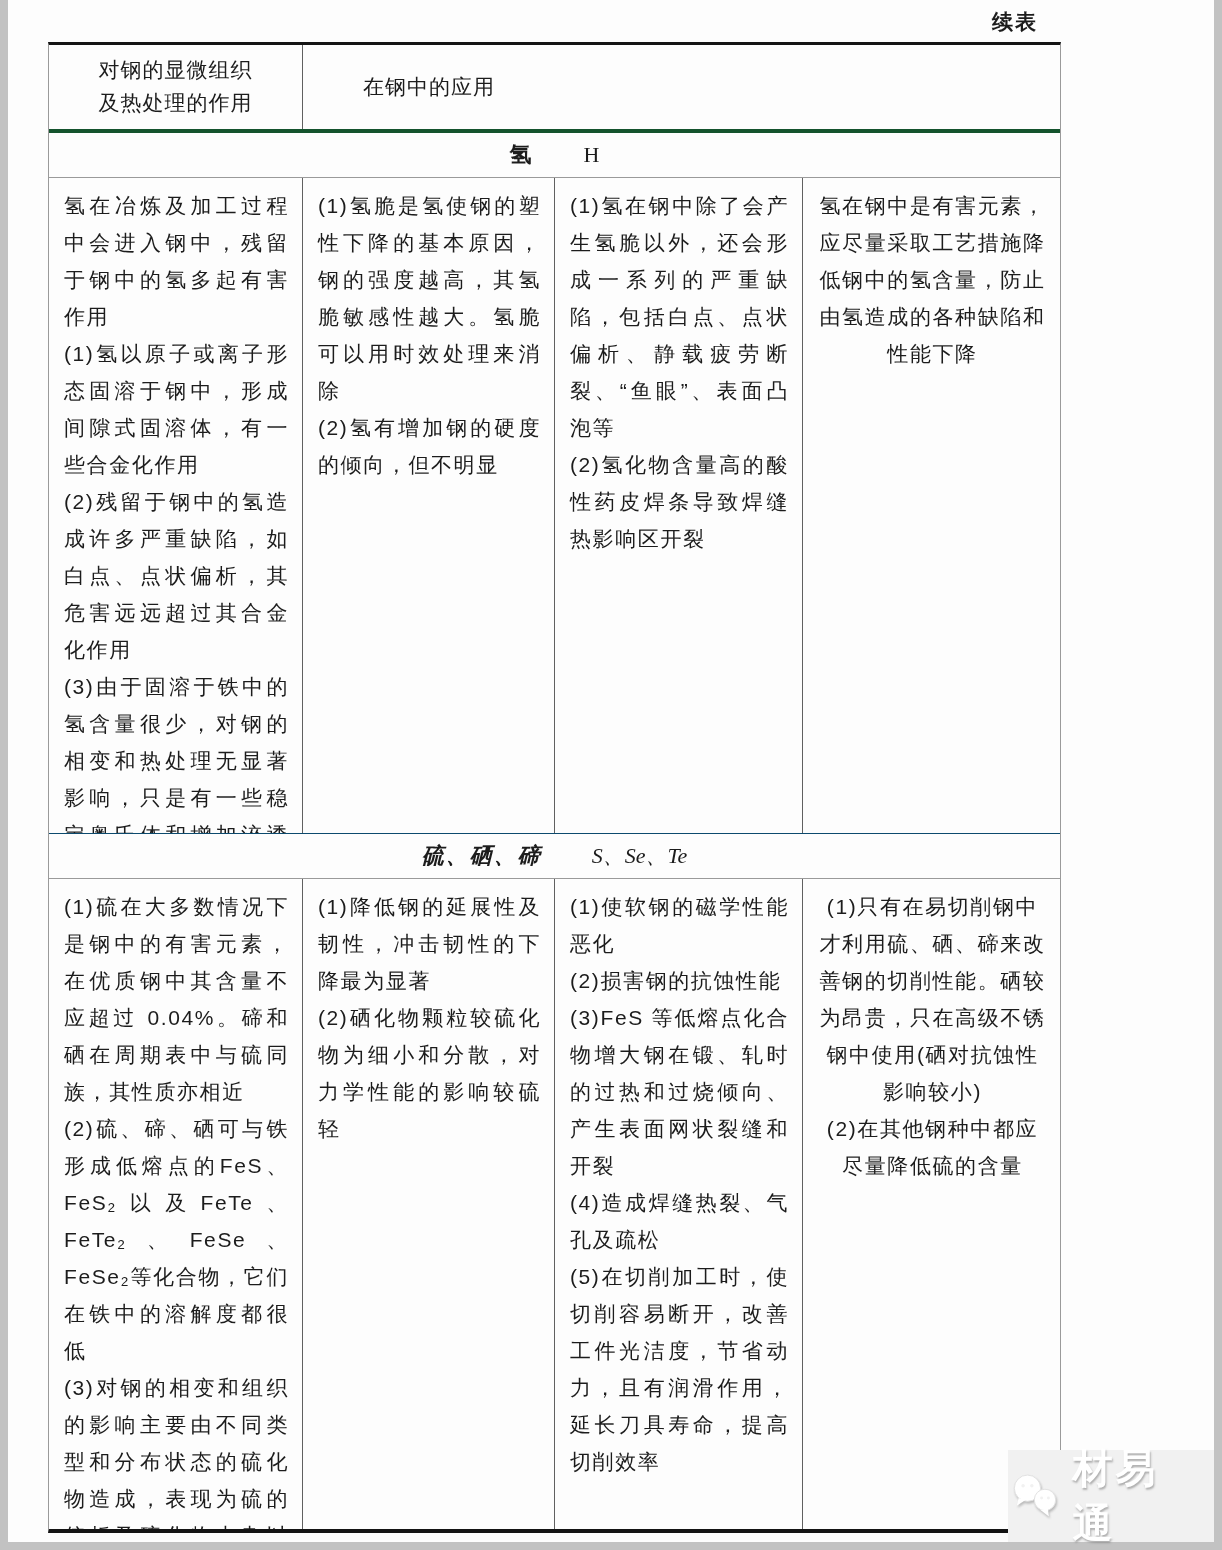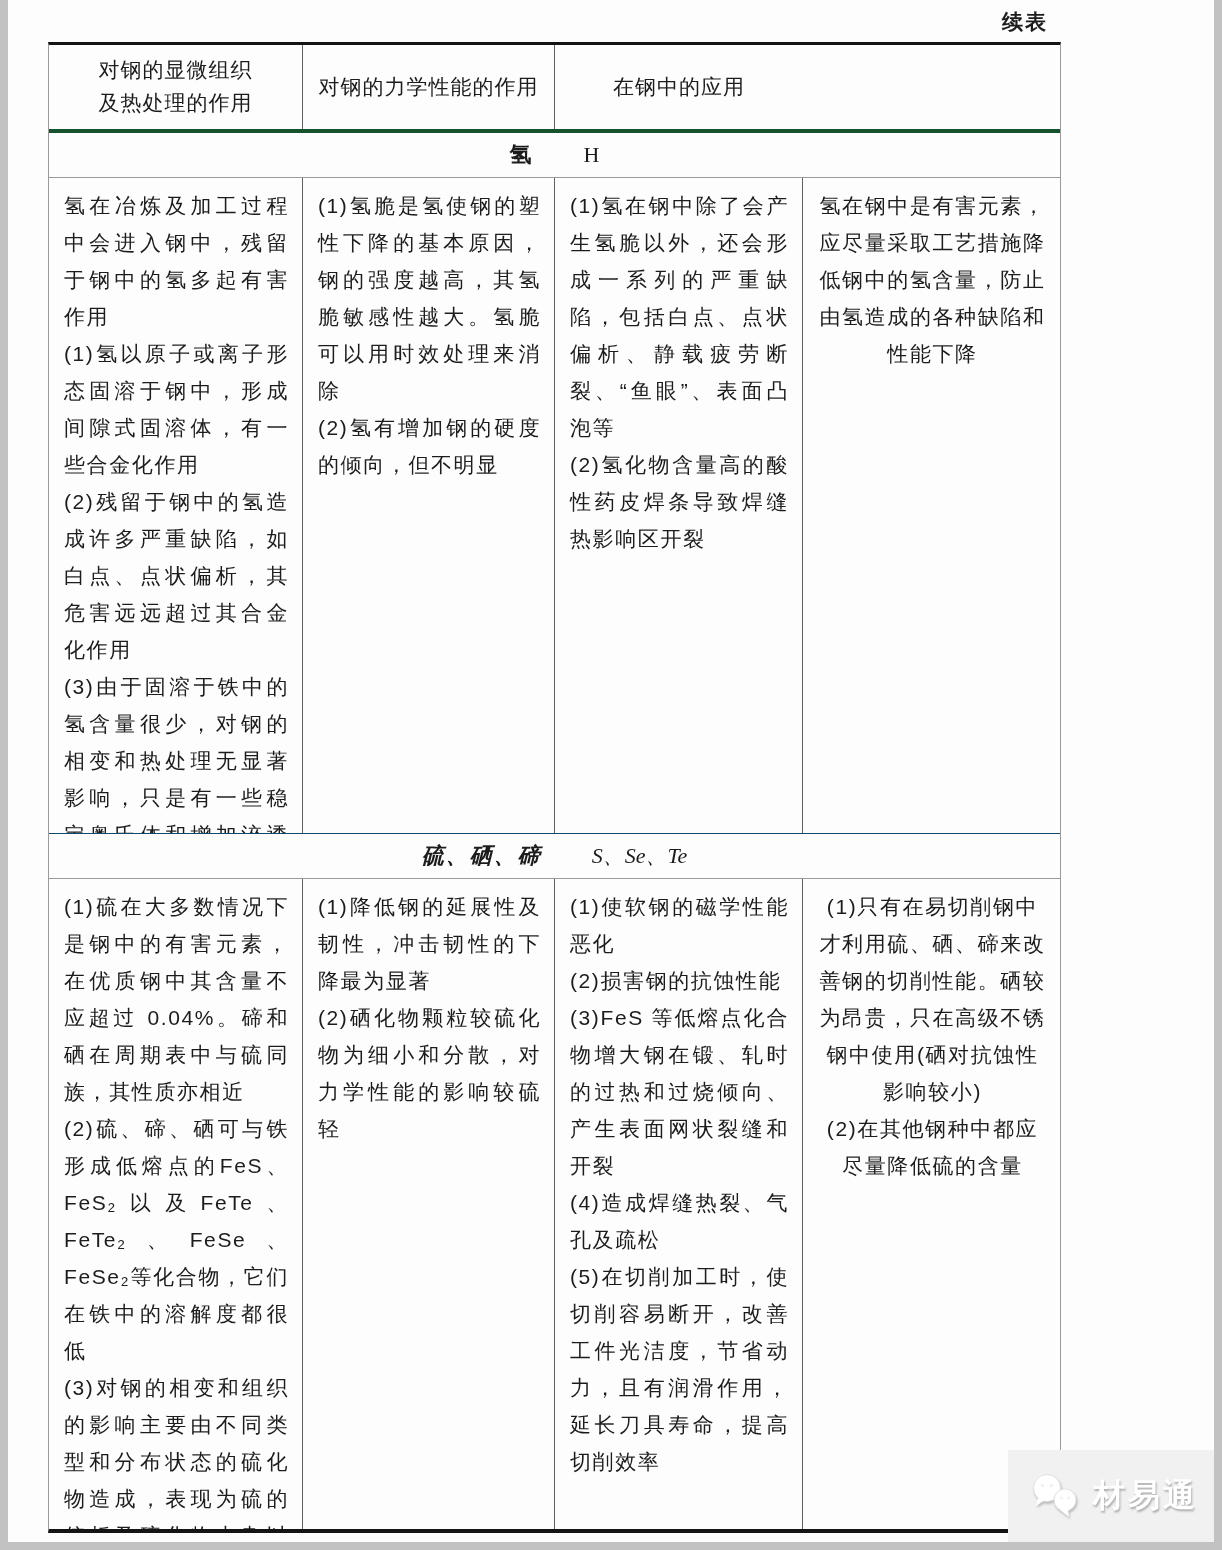--- a/index.html
+++ b/index.html
@@ -7,21 +7,21 @@
   body { font-family:"Liberation Sans","DejaVu Sans",sans-serif; color:#1c1c1c; }
   .page {
     position:relative; width:1222px; height:1550px; background:#fdfdfd; overflow:hidden;
   }
   .edge { position:absolute; background:#c2c2c2; }
   .edge-left  { left:0; top:0; width:8px; height:1550px; }
   .edge-right { right:0; top:0; width:8px; height:1550px; }
   .edge-bottom{ left:0; bottom:0; width:1222px; height:8px; }
 
   .continued {
-    position:absolute; top:8px; right:174px;
+    position:absolute; top:8px; right:184px;
     font-size:21px; font-weight:600; letter-spacing:2px;
   }
 
   .steel-table {
     position:absolute; left:48px; top:42px; width:1013px;
     border-top:3px solid #141414;
     border-bottom:4px solid #141414;
     border-left:1px solid #9a9a9a;
     border-right:1px solid #9a9a9a;
   }
@@ -50,43 +50,41 @@
     white-space:pre-line; text-align:justify; text-justify:inter-character;
     font-weight:500; overflow:hidden;
   }
 
   .watermark {
     position:absolute; right:8px; bottom:8px; width:206px; height:92px;
     background:#f1f1f1; display:flex; align-items:center; justify-content:flex-end;
     padding-right:16px; gap:8px;
   }
   .wm-text {
-    font-size:32px; font-weight:600; letter-spacing:3px; color:#ffffff;
+    font-size:40px; font-weight:600; letter-spacing:3px; color:#ffffff;
     text-shadow:1px 2px 2px rgba(120,120,120,0.55);
-    text-align:center;
   }
   .wm-icon { filter:drop-shadow(1px 2px 1px rgba(120,120,120,0.45)); }
 </style>
 </head>
 <body>
 
 <div class="page">
 
   <div class="edge edge-left"></div>
   <div class="edge edge-right"></div>
   <div class="edge edge-bottom"></div>
 
   <div class="continued">续表</div>
 
   <div class="steel-table">
 
     <div class="cols hdr-row">
       <div class="hdr-cell">对钢的显微组织
 及热处理的作用</div>
-      <div class="hdr-cell">对钢的力学性能的作用</div>
       <div class="hdr-cell">在钢中的应用</div>
     </div>
 
     <div class="section-row">
       <span class="section-cn">氢</span>
       <span class="section-sym">H</span>
     </div>
     <div class="cols body-row-1">
       <div class="cell">氢在冶炼及加工过程中会进入钢中，残留于钢中的氢多起有害作用
 (1)氢以原子或离子形态固溶于钢中，形成间隙式固溶体，有一些合金化作用

